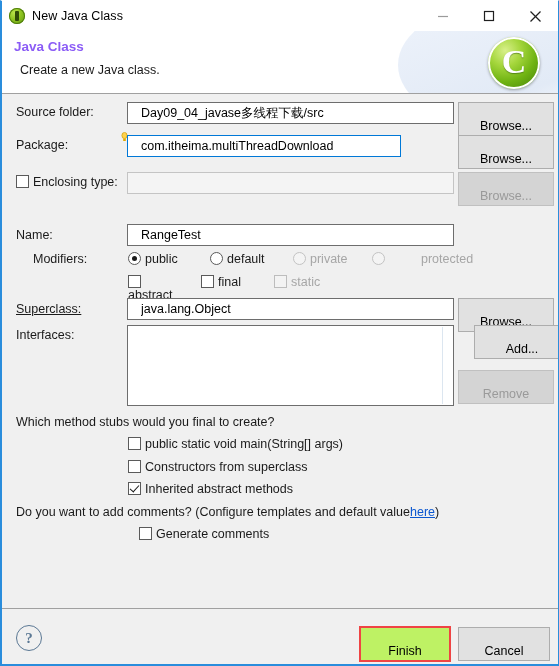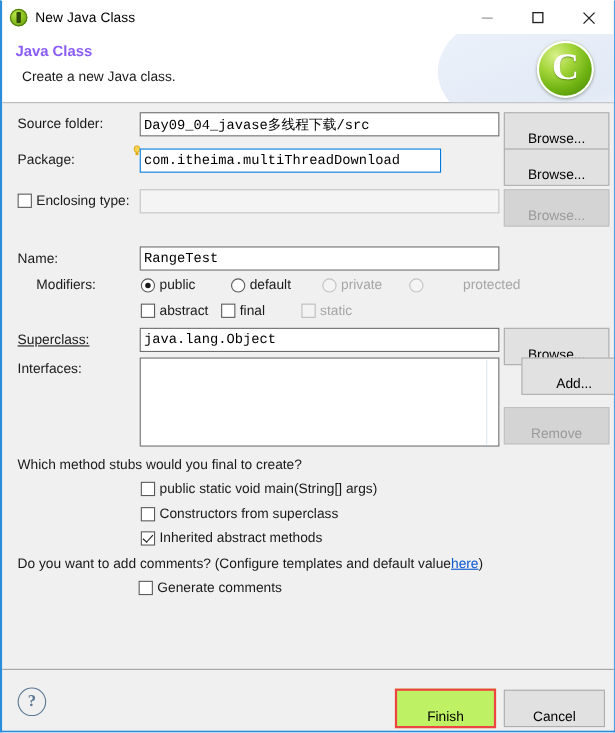--- a/index.html
+++ b/index.html
@@ -138,24 +138,24 @@
   }
   .row { position: absolute; display: flex; align-items: center; }
   .lbl { color: #1a1a1a; font-size: 12.5px; white-space: nowrap; }
   .u { text-decoration: underline; }
 
   input.field {
     box-sizing: border-box;
     height: 22px;
     border: 1px solid #6d6d6d;
     background: #ffffff;
-    font-family: Liberation Mono, monospace;
+    font-family: Liberation Sans, sans-serif;
     font-size: 12.5px;
     color: #000000;
-    padding: 0 3px;
+    padding: 0 13px;
     outline: none;
   }
   input.field.focus {
     border: 1px solid #0078d7;
   }
   input.field.disabled {
     border: 1px solid #c4c4c4;
     background: #f4f4f4;
   }
 
@@ -216,21 +216,21 @@
   }
   .rb.disabled { border-color: #c3c3c3; background: #f4f4f4; }
   .rb.checked::after {
     content: "";
     position: absolute;
     left: 3px; top: 3px;
     width: 5px; height: 5px;
     border-radius: 50%;
     background: #1a1a1a;
   }
-  .opt { display: flex; align-items: flex-end; cursor: pointer; }
+  .opt { display: flex; align-items: flex-start; cursor: pointer; }
   .opt.dim .lbl { color: #a6a6a6; }
 
   
   .listbox {
     position: absolute;
     box-sizing: border-box;
     border: 1px solid #6d6d6d;
     background: #ffffff;
   }
   .listbox .sbtrack {
@@ -347,21 +347,21 @@
     </div>
     <div class="opt dim" style="position:absolute; left:291px; top:158px;">
       <span class="rb disabled"></span>
       <span class="lbl">private</span>
     </div>
     <div class="opt dim" style="position:absolute; left:370px; top:158px;gap:32px;">
       <span class="rb disabled"></span>
       <span class="lbl">protected</span>
     </div>
 
-    <div class="opt" style="position:absolute; left:126px; top:181px;">
+    <div class="opt" style="position:absolute; left:126px; top:181px;flex-direction:column;">
       <span class="cb"></span>
       <span class="lbl">abstract</span>
     </div>
     <div class="opt" style="position:absolute; left:199px; top:181px;">
       <span class="cb"></span>
       <span class="lbl">final</span>
     </div>
     <div class="opt dim" style="position:absolute; left:272px; top:181px;">
       <span class="cb disabled"></span>
       <span class="lbl">static</span>
@@ -396,21 +396,21 @@
     <div class="opt" style="position:absolute; left:126px; top:388px;">
       <span class="cb checked"></span>
       <span class="lbl">Inherited abstract methods</span>
     </div>
 
     <div class="row" style="left:14px; top:411px;">
       <span class="lbl">Do you want to add comments? (Configure templates and default value </span>
         <span class="link">here</span>
         <span class="lbl">)</span>
     </div>
-    <div class="opt" style="position:absolute; left:124px; top:433px;">
+    <div class="opt" style="position:absolute; left:137px; top:433px;">
       <span class="cb"></span>
       <span class="lbl">Generate comments</span>
     </div>
   </div>
 
   <div class="footer">
     <div class="help">?</div>
     <button class="btn default" style="position:absolute; left:357px; top:17px; width:92px; height:25px;">Finish</button>
     <button class="btn" style="position:absolute; left:456px; top:18px; width:92px; height:23px;">Cancel</button>
   </div>

